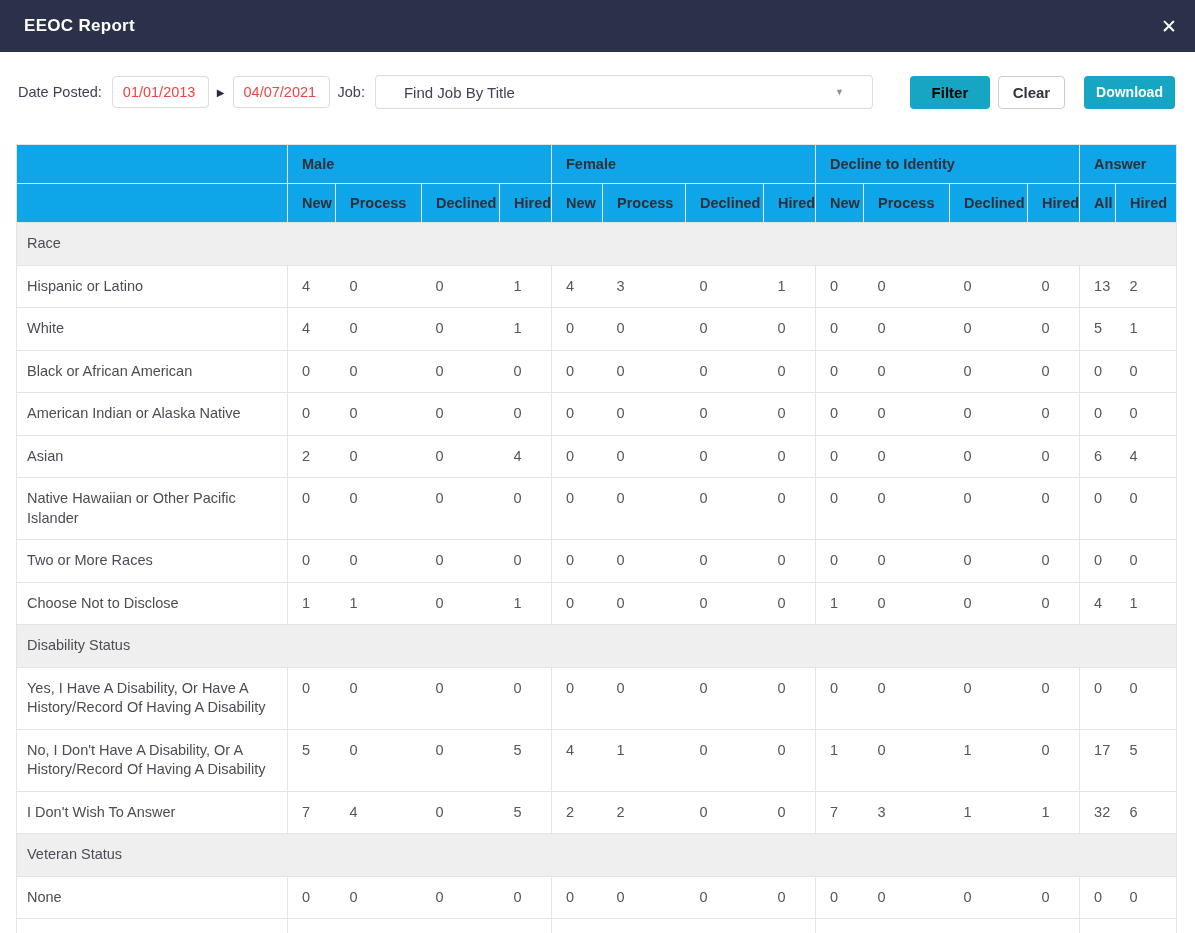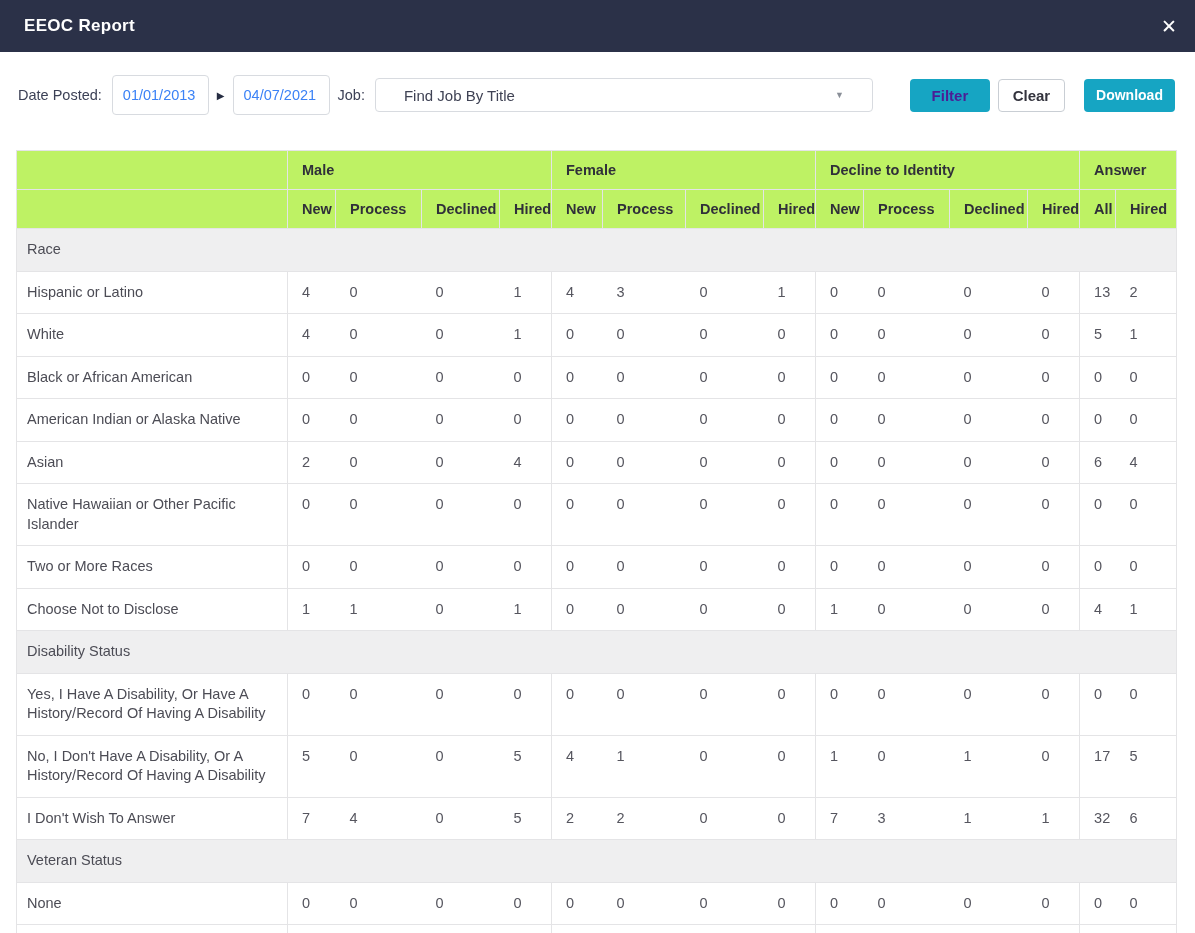--- a/index.html
+++ b/index.html
@@ -8,39 +8,39 @@
 
   
   .titlebar { height: 52px; background: #2b3148; display: flex; align-items: center;
     justify-content: space-between; padding: 0 18px 0 24px; }
   .titlebar .title { color: #ffffff; font-size: 17px; font-weight: bold; letter-spacing: .3px; }
   .titlebar .close { color: #ffffff; font-size: 19px; font-weight: 400; cursor: pointer; line-height: 1; }
 
   
   .toolbar { display: flex; align-items: center; padding: 23px 20px 0 18px; }
   .toolbar .lbl { font-size: 14.5px; color: #3c4156; margin-right: 10px; white-space: nowrap; }
-  .toolbar input.date { width: 97px; height: 40px; border: 1px solid #d8dbe0; border-radius: 4px;
-    padding: 0 10px; font-size: 14.5px; color: #3b82f6; font-family: "Liberation Sans", sans-serif; }
+  .toolbar input.date { width: 97px; height: 32px; border: 1px solid #d8dbe0; border-radius: 4px;
+    padding: 0 10px; font-size: 14.5px; color: #ef4444; font-family: "Liberation Sans", sans-serif; }
   .toolbar .date-arrow { color: #262d42; font-size: 10px; margin: 0 8px; }
   .toolbar .job-lbl { margin-left: 8px; }
   .toolbar .select { width: 498px; height: 34px; border: 1px solid #d8dbe0; border-radius: 4px;
     display: flex; align-items: center; justify-content: space-between; padding: 0 28px;
     font-size: 15px; color: #3f4254; background: #fff; cursor: pointer; }
   .toolbar .select .caret { color: #8a8f98; font-size: 9px; }
   .btn { height: 33px; border-radius: 4px; font-size: 15px; font-weight: bold; cursor: pointer;
     font-family: "Liberation Sans", sans-serif; }
-  .btn-filter { width: 80px; margin-left: 37px; background: #16a5c3; color: #4c1d95; border: none; }
+  .btn-filter { width: 80px; margin-left: 37px; background: #16a5c3; color: #000000; border: none; }
   .btn-clear  { width: 67px; margin-left: 8px; background: #fff; color: #33333d; border: 1px solid #c9ced4; }
   .btn-download { width: 91px; margin-left: auto; background: #16a5c3; color: #fff; border: none; font-size: 14px; }
 
   
   .table-wrap { margin: 35px 19px 0 16px; }
   table { border-collapse: collapse; width: 1160px; table-layout: fixed;
     border: 1px solid #e4e4e6; }
-  thead th { border: 1px solid #e4e4e6; background: #bef264; text-align: left;
+  thead th { border: 1px solid #e4e4e6; background: #0ea5e9; text-align: left;
     font-size: 14.5px; font-weight: bold; color: #303039; padding: 11px 14px; }
   thead th.label-col { padding-left: 10px; }
   tbody td { border-top: 1px solid #e4e4e6; font-size: 14.5px; color: #55555e;
     padding: 11px 14px; vertical-align: top; line-height: 19.5px; }
   tbody td.row-label { color: #4c4c55; padding-left: 10px; }
   tbody td.group-start { border-left: 1px solid #e4e4e6; }
   tr.section-row td { background: #efeff0; color: #4c4c55; padding-left: 10px; }
 </style>
 </head>
 <body>

